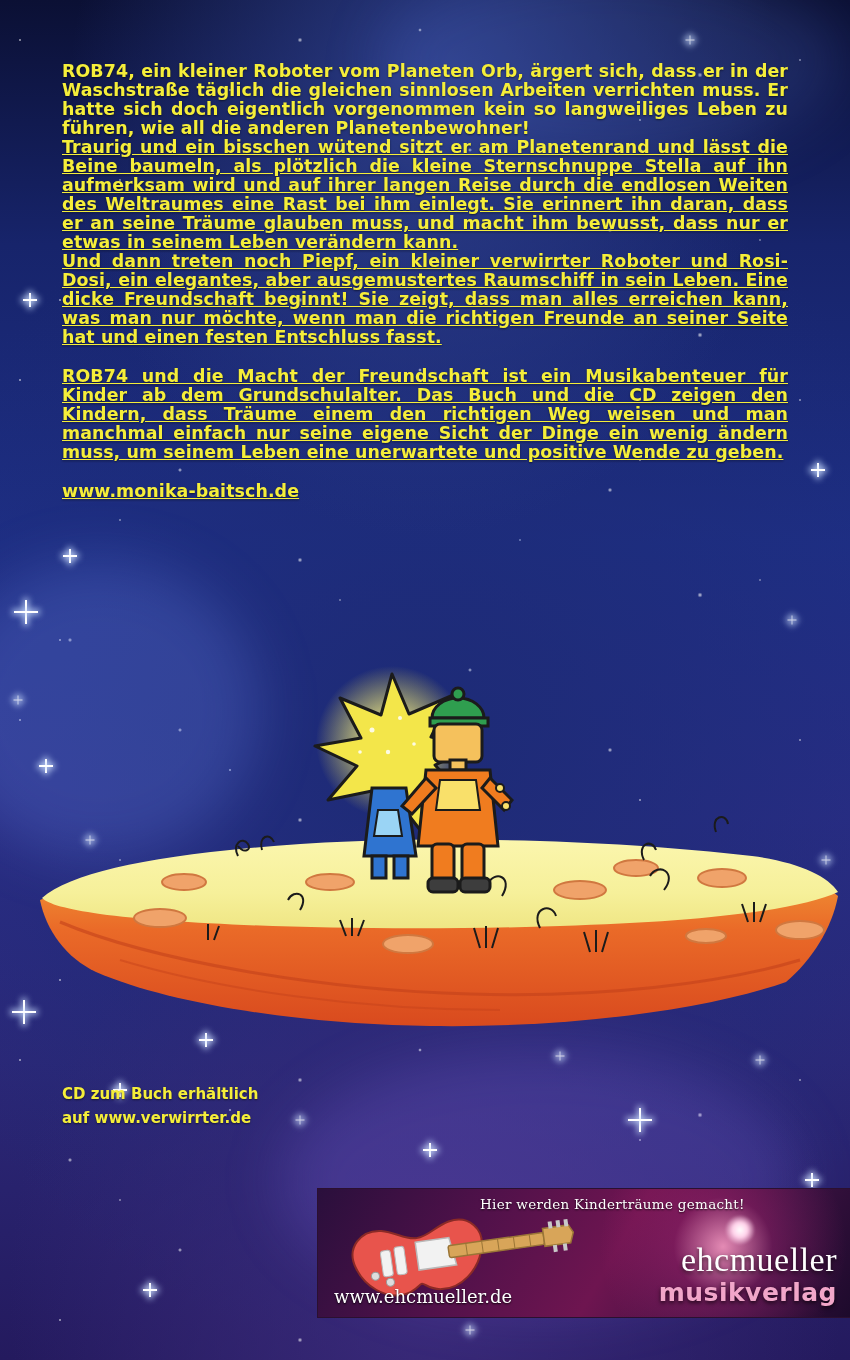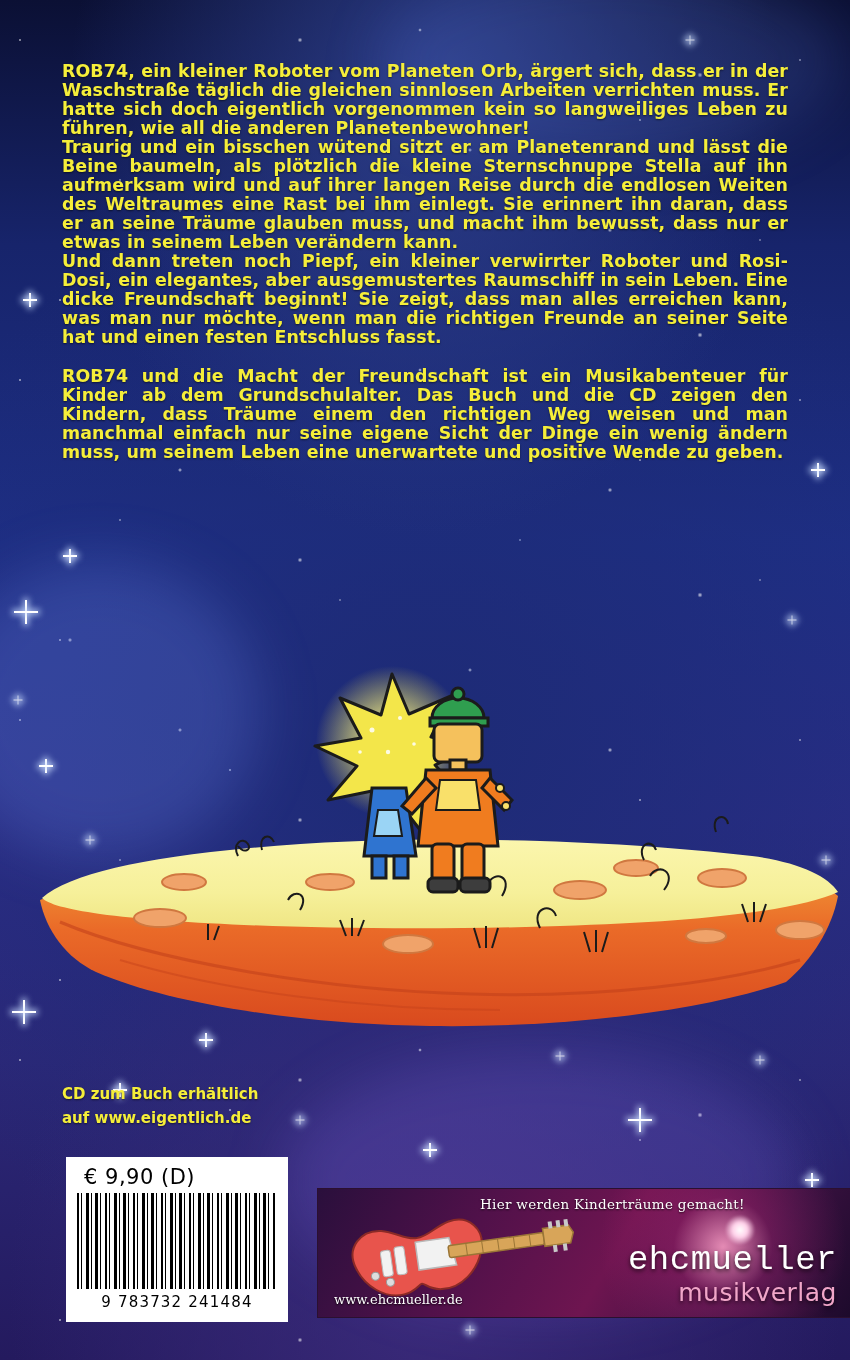--- a/index.html
+++ b/index.html
@@ -90,21 +90,21 @@
     color: #f5ee3a;
     font-family: "DejaVu Sans", sans-serif;
     font-weight: bold;
     font-size: 17.4px;
     line-height: 19px;
     text-align: justify;
     text-shadow: 0 1px 2px rgba(0,0,0,.55);
     letter-spacing: .1px;
   }
   .blurb p { margin: 0; }
-  .blurb p + p { margin-top: 0px; }
+  .blurb p + p { margin-top: 0px; text-decoration: underline; }
   .blurb p.gap { margin-top: 20px; }
 
   
   .scene {
     position: absolute;
     left: 0;
     top: 660px;
     width: 850px;
     height: 420px;
   }
@@ -189,48 +189,49 @@
     letter-spacing: .3px;
     text-shadow: 0 1px 2px rgba(0,0,0,.8);
     white-space: nowrap;
   }
   .logo-site {
     position: absolute;
     left: 16px;
     bottom: 10px;
     color: #ffffff;
     font-family: "DejaVu Serif", serif;
-    font-size: 13px;
+    font-size: 18px;
     text-shadow: 0 1px 2px rgba(0,0,0,.9);
     white-space: nowrap;
   }
   .brand {
     position: absolute;
     right: 14px;
     bottom: 12px;
     text-align: right;
     line-height: 1;
   }
   .brand .b1 {
     color: #ffffff;
-    font-family: Liberation Mono, monospace;
+    font-family: Liberation Serif, serif;
     font-size: 34px;
     font-weight: normal;
     letter-spacing: .5px;
     display: block;
     text-shadow: 0 2px 4px rgba(0,0,0,.7);
   }
   .brand .b2 {
     color: #f1a6c9;
     font-family: "DejaVu Sans", sans-serif;
     font-size: 25px;
     display: block;
     margin-top: 3px;
     letter-spacing: .5px;
     text-shadow: 0 2px 4px rgba(0,0,0,.7);
+    font-weight: bold;
   }
   .glow-dot {
     position: absolute;
     right: 96px;
     top: 26px;
     width: 30px; height: 30px;
     border-radius: 50%;
     background: radial-gradient(circle, #fff 0%, #ffd2ea 35%, rgba(255,140,200,0) 72%);
     filter: blur(1px);
   }
@@ -267,20 +268,21 @@
   <div class="sparkle" style="left:30px; top:300px;"></div>
   <div class="sparkle sm" style="left:826px; top:860px;"></div>
   <div class="sparkle" style="left:150px; top:1290px;"></div>
   <div class="sparkle sm" style="left:470px; top:1330px;"></div>
 
   <div class="blurb">
     <p>ROB74, ein kleiner Roboter vom Planeten Orb, ärgert sich, dass er in der Waschstraße täglich die gleichen sinnlosen Arbeiten verrichten muss. Er hatte sich doch eigentlich vorgenommen kein so langweiliges Leben zu führen, wie all die anderen Planetenbewohner!</p>
     <p>Traurig und ein bisschen wütend sitzt er am Planetenrand und lässt die Beine baumeln, als plötzlich die kleine Sternschnuppe Stella auf ihn aufmerksam wird und auf ihrer langen Reise durch die endlosen Weiten des Weltraumes eine Rast bei ihm einlegt. Sie erinnert ihn daran, dass er an seine Träume glauben muss, und macht ihm bewusst, dass nur er etwas in seinem Leben verändern kann.</p>
     <p>Und dann treten noch Piepf, ein kleiner verwirrter Roboter und Rosi-Dosi, ein elegantes, aber ausgemustertes Raumschiff in sein Leben. Eine dicke Freundschaft beginnt! Sie zeigt, dass man alles erreichen kann, was man nur möchte, wenn man die richtigen Freunde an seiner Seite hat und einen festen Entschluss fasst.</p>
     <p class="gap">ROB74 und die Macht der Freundschaft ist ein Musikabenteuer für Kinder ab dem Grundschulalter. Das Buch und die CD zeigen den Kindern, dass Träume einem den richtigen Weg weisen und man manchmal einfach nur seine eigene Sicht der Dinge ein wenig ändern muss, um seinem Leben eine unerwartete und positive Wende zu geben.</p>
+    <p class="gap"><span class="url">www.monika-baitsch.de</span></p>
   </div>
 
   <div class="scene">
     <svg class="planet-svg" width="850" height="420" viewBox="0 0 850 420" xmlns="http://www.w3.org/2000/svg" aria-hidden="true">
       <defs>
         <radialGradient id="starGlow" cx="50%" cy="50%" r="50%">
           <stop offset="0%" stop-color="#ffffff" stop-opacity="0.95"></stop>
           <stop offset="45%" stop-color="#fbf37a" stop-opacity="0.65"></stop>
           <stop offset="100%" stop-color="#f3e64a" stop-opacity="0"></stop>
         </radialGradient>
@@ -375,28 +377,23 @@
         <rect x="460" y="218" width="30" height="14" rx="5" fill="#3d3d3d" stroke="#1b1b1b" stroke-width="3"></rect>
 
         <circle cx="500" cy="128" r="4" fill="#f9e06a" stroke="#1b1b1b" stroke-width="2"></circle>
         <circle cx="506" cy="146" r="4" fill="#f9e06a" stroke="#1b1b1b" stroke-width="2"></circle>
       </g>
     </svg>
   </div>
 
   <div class="cd-note">
     <div>CD zum Buch erhältlich</div>
-    <div>auf www.eigentlich.de</div>
+    <div>auf www.verwirrter.de</div>
   </div>
 
-  <div class="barcode-box">
-    <div class="price">€  9,90 (D)</div>
-    <div class="bars"></div>
-    <div class="isbn">9 783732 241484</div>
-  </div>
 
   <div class="logo-panel">
     <div class="glow-dot"></div>
     <div class="logo-tag">Hier werden Kinderträume gemacht!</div>
 
     <svg width="300" height="110" viewBox="0 0 300 110" style="position:absolute; left:4px; top:14px;" aria-hidden="true">
       <g transform="rotate(-8 90 60)">
         <path d="M34,58 C26,36 44,20 64,24 C78,27 86,36 98,36 C110,36 118,27 132,24 C152,20 168,36 160,58
                  C154,76 136,92 116,90 C104,89 100,82 97,82 C94,82 90,89 78,90 C58,92 40,76 34,58 Z" fill="#e8544c" stroke="#8a2a26" stroke-width="2"></path>
         <path d="M96,40 l34,0 l4,28 l-38,0 Z" fill="#f2f2f2" stroke="#b9b9b9" stroke-width="1.5"></path>

